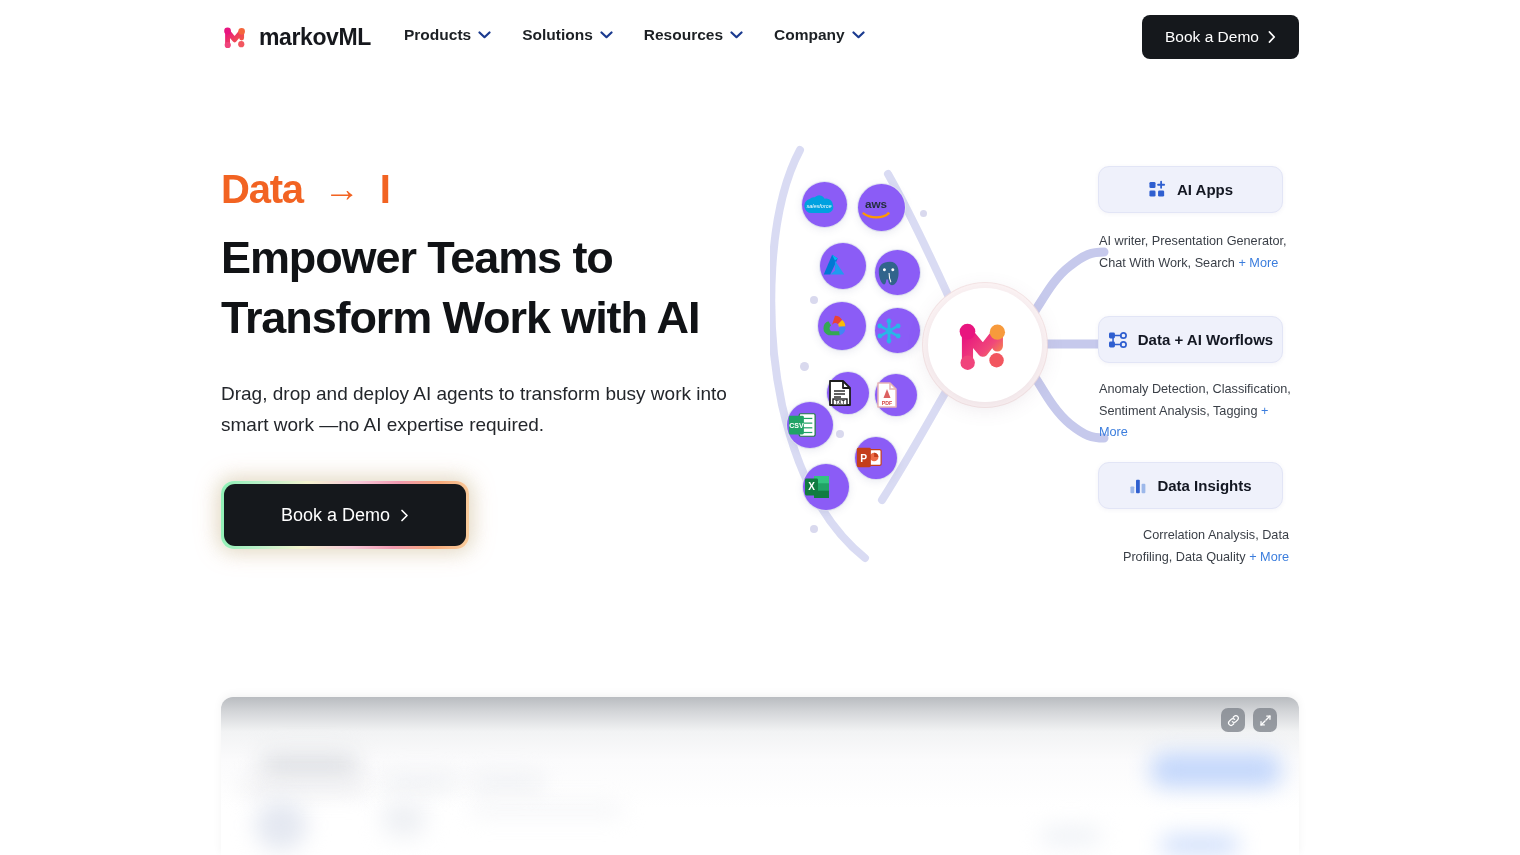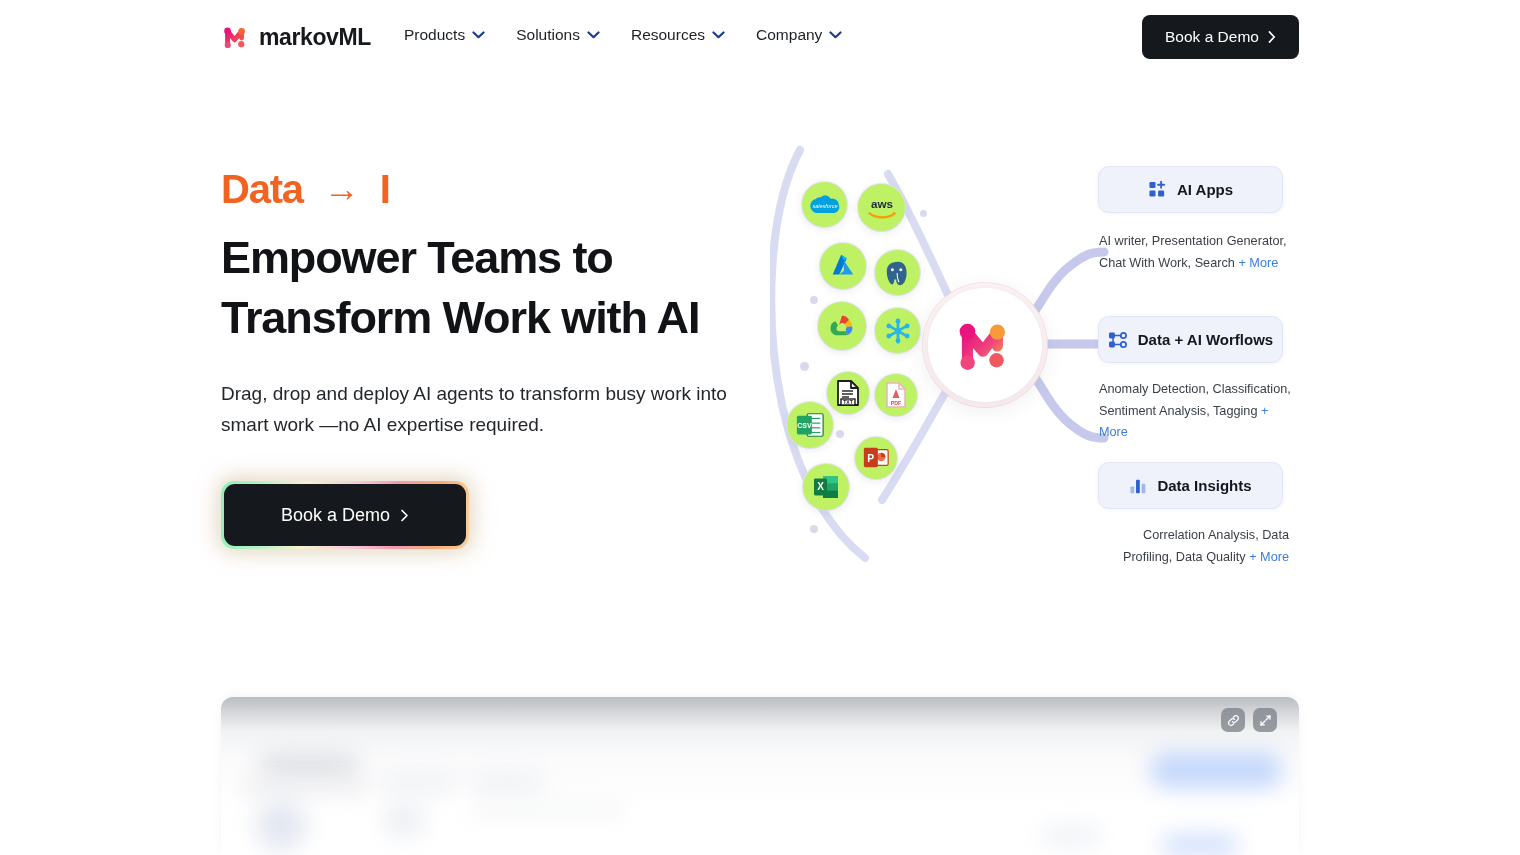--- a/index.html
+++ b/index.html
@@ -28,21 +28,21 @@
   }
   .logo-mark { width: 30px; height: 30px; display: block; }
   .logo-text {
     font-size: 23px; font-weight: 700; color: #16181d;
     letter-spacing: -0.4px;
   }
 
   .nav { position: absolute; left: 404px; top: 26px; display: flex; align-items: center; gap: 31px; }
   .nav-item {
     display: flex; align-items: center; gap: 7px;
-    font-size: 15.5px; color: #1c2024; font-weight: 400;
+    font-size: 15.5px; color: #1c2024; font-weight: 700;
     cursor: pointer; white-space: nowrap;
   }
   .chev { display: block; }
 
   .btn-demo-top {
     position: absolute; right: 221px; top: 15px;
     width: 157px; height: 44px;
     background: #15181c; border-radius: 8px;
     display: flex; align-items: center; justify-content: center; gap: 9px;
     color: #ffffff; font-size: 15.5px; font-weight: 500;
@@ -85,23 +85,23 @@
     color: #fff; font-size: 18px; font-weight: 500; cursor: pointer;
   }
   .cta-inner .arr { font-size: 14px; }
 
   
   .graphic { position: absolute; left: 770px; top: 140px; width: 540px; height: 430px; }
   .graphic svg.wires { position: absolute; left: 0; top: 0; }
 
   .node {
     position: absolute; border-radius: 50%;
-    background: #bef264;
+    background: #8b5cf6;
     box-shadow: 0 2px 9px rgba(70,80,130,0.13), 0 0 0 1px rgba(230,232,245,0.9);
-    display: flex; align-items: center; justify-content: center;
+    display: flex; align-items: center; 
   }
 
   .hub {
     position: absolute; left: 928px; top: 288px;
     width: 114px; height: 114px; border-radius: 50%;
     background: #fff;
     box-shadow: 0 4px 22px rgba(120,90,120,0.16), 0 0 0 5px rgba(255,248,248,0.95), 0 0 0 6px rgba(245,226,226,0.8);
     display: flex; align-items: center; justify-content: center;
     z-index: 5;
   }

